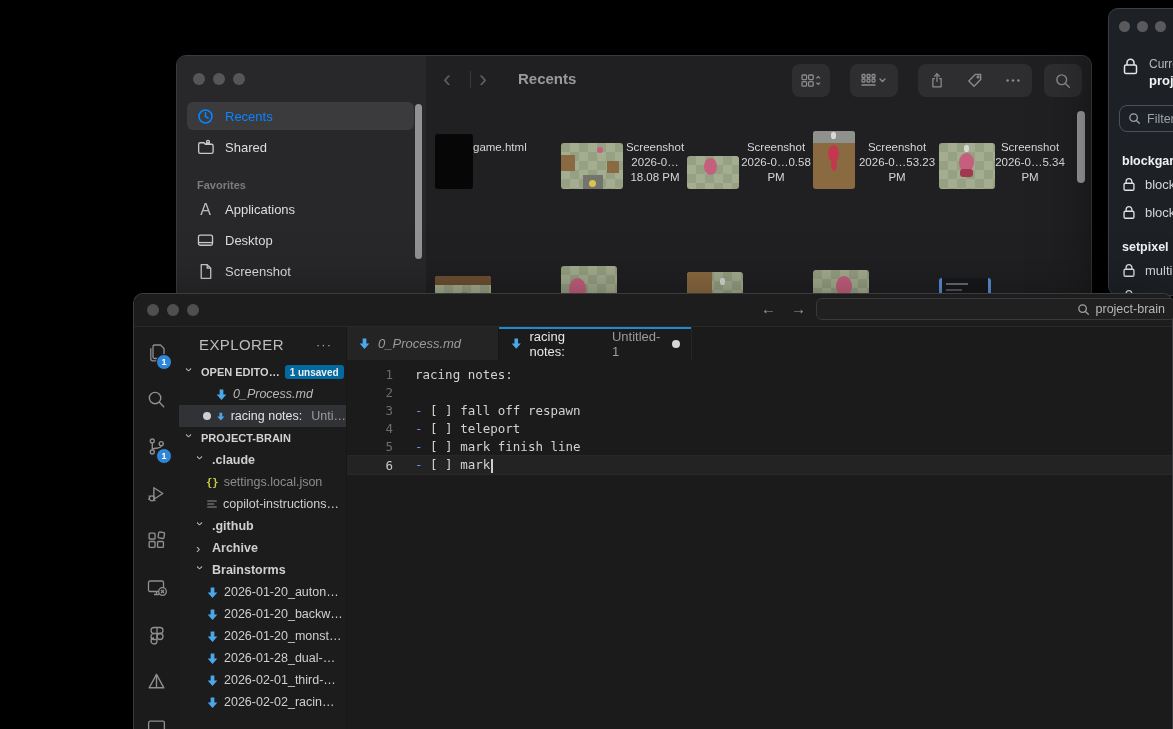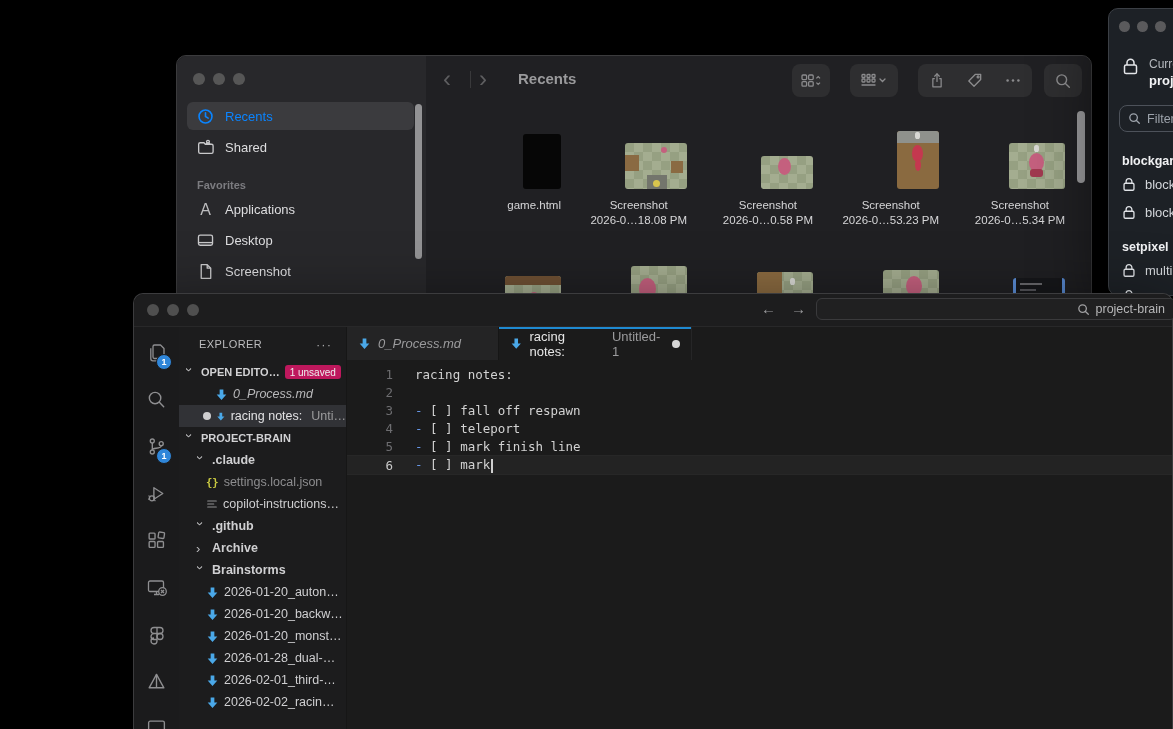--- a/index.html
+++ b/index.html
@@ -20,21 +20,21 @@
   .srow.sel{background:#3b3b3e;color:#0a84ff;}
   .f-sec{margin:18px 0 4px 20px;font-size:11px;font-weight:700;color:#7c7c80;}
   .f-scroll{position:absolute;right:4px;top:48px;width:7px;height:155px;border-radius:4px;background:#929294;}
   .f-main{flex:1;position:relative;background:#202023;border-radius:0 10px 10px 0;overflow:hidden;}
   .navch{position:absolute;top:6px;font-size:24px;color:#5e5e60;line-height:34px;}
   .navdiv{position:absolute;left:44px;top:15px;width:1px;height:17px;background:#39393b;}
   .f-title{position:absolute;left:92px;top:14px;font-size:15px;font-weight:600;color:#9a9a9c;}
   .pill{position:absolute;top:8px;height:33px;border-radius:8px;background:#2e2e30;
     display:flex;align-items:center;justify-content:space-around;color:#8b8b8d;}
   .grid-row{position:absolute;left:9px;display:flex;}
-  .cell{width:126px;display:flex;flex-direction:column;align-items:flex-end;}
+  .cell{width:126px;display:flex;flex-direction:row;align-items:flex-start;}
   .iarea{height:58px;display:flex;align-items:flex-end;justify-content:center;}
   .flabel{margin-top:9px;font-size:11.5px;line-height:15px;color:#d6d6d8;text-align:center;}
   .thumb{position:relative;border-radius:3px;overflow:hidden;flex:none;}
   .checker{background:repeating-conic-gradient(#a4ad90 0% 25%,#96a082 0% 50%);background-size:18px 18px;}
   .blob{position:absolute;border-radius:50%;background:#c4607e;}
   .t-game{width:38px;height:55px;background:#060606;}
   .t-s1{width:62px;height:46px;}
   .t-s2{width:52px;height:33px;}
   .t-s3{width:42px;height:58px;background:#8a6a40;}
   .t-s4{width:56px;height:46px;}
@@ -75,36 +75,36 @@
     align-items:center;padding-top:2px;overflow:hidden;}
   .act{height:47px;width:45px;flex:none;display:flex;align-items:center;justify-content:center;
     position:relative;color:#8f8f91;}
   .abadge{position:absolute;right:7px;bottom:6px;width:14px;height:14px;border-radius:8px;
     background:#2f86d9;color:#fff;font-size:9px;font-weight:700;display:flex;align-items:center;
     justify-content:center;border:1px solid #1b1b1c;}
   .v-side{width:167px;flex:none;background:#1c1c1d;position:relative;overflow:hidden;
     font-size:12.5px;color:#cfcfd1;}
   .v-side-head{height:34px;display:flex;align-items:center;justify-content:space-between;
     padding:0 14px 0 20px;}
-  .v-side-head .t{font-size:11px;letter-spacing:.4px;color:#bdbdbf;}
+  .v-side-head .t{font-size:15px;letter-spacing:.4px;color:#bdbdbf;}
   .v-side-head .m{color:#a7a7a9;font-size:13px;letter-spacing:1px;}
   .trow{height:22px;display:flex;align-items:center;gap:5px;white-space:nowrap;overflow:hidden;
     padding-left:6px;}
   .trow.sel{background:#313236;}
   .chev{width:11px;flex:none;color:#bcbcbe;font-size:13px;line-height:11px;display:inline-block;
     transform-origin:45% 50%;}
   .chev.open{transform:rotate(90deg);}
   .sect{font-size:11px;font-weight:700;color:#d2d2d4;}
   .fold{font-weight:600;}
   .dim{color:#8d8d8f;}
   .ital{font-style:italic;color:#b9b9bb;}
   .desc{color:#9b9b9d;margin-left:4px;}
   .dot{width:8px;height:8px;border-radius:50%;background:#cfcfd1;flex:none;}
-  .ubadge{margin-left:auto;margin-right:7px;background:#be185d;color:#eee;font-size:10px;
-    padding:1.5px 5px;border-radius:3px;font-weight:400;}
+  .ubadge{margin-left:auto;margin-right:7px;background:#0369a1;color:#eee;font-size:10px;
+    padding:1.5px 5px;border-radius:3px;font-weight:700;}
   .braces{color:#cbcb41;font-weight:700;font-size:10.5px;font-family:"DejaVu Sans Mono",monospace;}
   .ind1{padding-left:17px;}.ind2{padding-left:27px;}.indoe{padding-left:36px;}.indsel{padding-left:24px;}
   .v-editor{flex:1;display:flex;flex-direction:column;background:#1b1b1b;border-left:1px solid #161616;overflow:hidden;}
   .tabs{height:33px;flex:none;display:flex;background:#1b1b1b;}
   .tab{display:flex;align-items:center;gap:7px;padding:0 11px;font-size:13px;box-sizing:border-box;}
   .tab.preview{width:152px;background:#242425;color:#9b9b9d;border-right:1px solid #161616;font-style:italic;}
   .tab.active{width:193px;background:#1b1b1b;color:#e6e6e6;position:relative;border-right:1px solid #262627;}
   .tab.active::before{content:"";position:absolute;top:0;left:0;right:0;height:2px;background:#1f8ad2;}
   .moddot{margin-left:auto;width:8px;height:8px;border-radius:50%;background:#d6d6d6;}
   .code{flex:1;padding-top:5px;font-family:"DejaVu Sans Mono",monospace;font-size:12.5px;color:#d2d2d2;}

